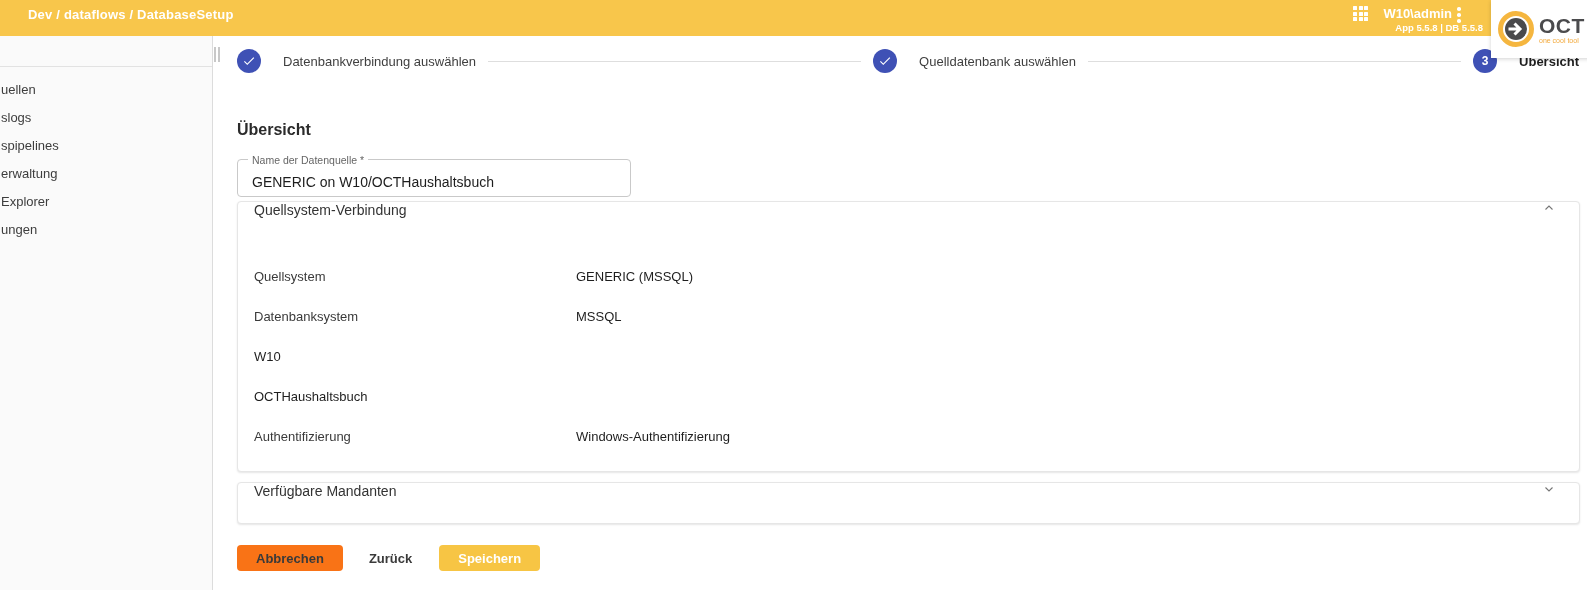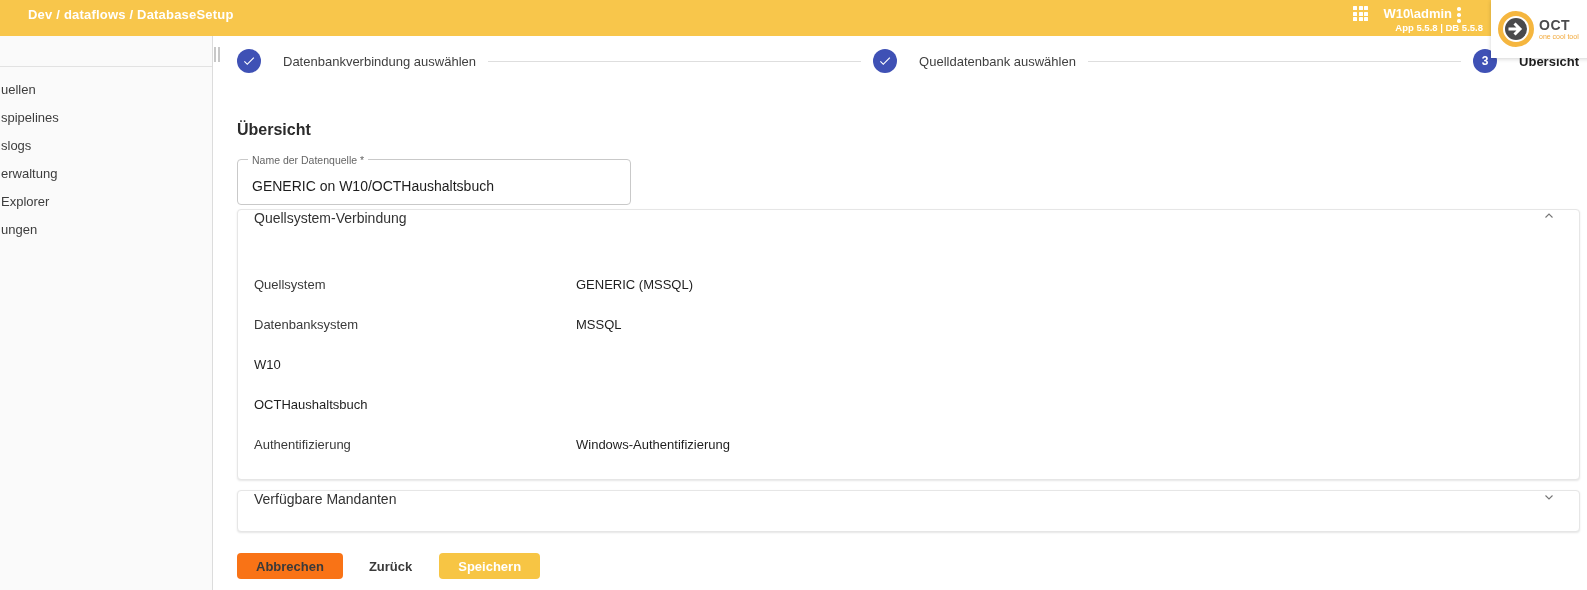--- a/index.html
+++ b/index.html
@@ -16,21 +16,21 @@
   .apps-icon i { background:#fff; border-radius:.5px; }
   .admin { position:absolute; right:135px; top:6px; color:#fff; font-weight:bold; font-size:13px; cursor:pointer; }
   .kebab { position:absolute; left:1456px; top:6px; display:flex; flex-direction:column; gap:2.5px; padding:1px; cursor:pointer; }
   .kebab i { width:3.5px; height:3.5px; background:#fff; border-radius:50%; }
   .version { position:absolute; right:104px; top:22px; color:#fff; font-weight:bold; font-size:9.5px; }
 
   
   .logo-box { position:absolute; left:1491px; top:0; width:122px; height:58px; background:#fff;
     box-shadow:0 1px 4px rgba(0,0,0,.18); z-index:2; display:flex; align-items:center; padding-left:6px; }
   .logo-txt { margin-left:4px; }
-  .logo-name { font-size:14px; font-weight:bold; color:#4b4b4d; letter-spacing:.5px; line-height:1; }
+  .logo-name { font-size:21px; font-weight:bold; color:#4b4b4d; letter-spacing:.5px; line-height:1; }
   .logo-tagline { font-size:7px; color:#F2A93B; margin-top:1px; white-space:nowrap; }
 
   
   .sidebar { position:absolute; left:0; top:36px; width:213px; bottom:0; background:#fafafa; border-right:1px solid #dcdcdc; }
   .sidebar-top { height:31px; border-bottom:1px solid #e2e2e2; }
   .resize-handle { position:absolute; left:214px; top:47px; display:flex; gap:2px; z-index:3; cursor:col-resize; }
   .resize-handle i { width:2px; height:15px; background:#c8c8c8; }
   .sidebar-list { margin:8px 0 0; padding:0; list-style:none; }
   .sidebar-item { height:28px; display:flex; align-items:center; font-size:13px; color:#3d3d3d; padding-left:1px; cursor:pointer; white-space:nowrap; }
 
@@ -41,21 +41,21 @@
   .step { display:flex; align-items:center; cursor:pointer; }
   .step-circle { width:24px; height:24px; border-radius:50%; background:#3F51B5; color:#fff;
     display:flex; align-items:center; justify-content:center; flex:none; font-size:12px; font-weight:bold; }
   .step-label { margin-left:22px; font-size:13px; color:#3f3f3f; white-space:nowrap; }
   .step-label.active { font-weight:bold; color:#1f1f1f; }
   .connector { flex:1; height:1px; background:#dedede; margin:0 12px; }
 
   .content { position:absolute; top:85px; left:23px; right:7px; }
   .page-title { font-size:16px; font-weight:bold; color:#2b2b2b; margin:0 0 20px; }
 
-  .name-field { position:relative; width:394px; height:46px; border:1px solid #c9c9c9; border-radius:4px;
+  .name-field { position:relative; width:394px; height:38px; border:1px solid #c9c9c9; border-radius:4px;
     margin-bottom:4px; background:#fff; display:flex; align-items:center; padding:8px 14px 0; cursor:text; }
   .name-field-label { position:absolute; top:-6px; left:10px; background:#fff; padding:0 4px; font-size:10.5px; color:#666; }
   .name-field-value { font-size:14px; color:#1d1d1d; width:100%; border:none; outline:none; background:transparent;
     font-family:inherit; padding:0; }
 
   .panel { border:1px solid #e6e6e6; border-radius:4px; background:#fff; box-shadow:0 1px 2px rgba(0,0,0,.1); }
   .panel-header { height:46px; display:flex; padding:0 24px 0 16px; font-size:14px; color:#333; cursor:pointer; }
   .panel-header .chev { margin-left:auto; display:flex; }
   .panel-body { padding:8px 0 15px; }
   .detail-row { height:40px; display:flex; align-items:center; padding:0 16px; font-size:13px; }
@@ -110,24 +110,24 @@
   </span>
 </div>
 
 <nav class="sidebar">
   <div class="sidebar-top"></div>
   <ul class="sidebar-list">
     <li class="sidebar-item">
         <span>uellen</span>
       </li>
     <li class="sidebar-item">
+        <span>slogs</span>
+      </li>
+    <li class="sidebar-item">
         <span>spipelines</span>
-      </li>
-    <li class="sidebar-item">
-        <span>slogs</span>
       </li>
     <li class="sidebar-item">
         <span>erwaltung</span>
       </li>
     <li class="sidebar-item">
         <span>Explorer</span>
       </li>
     <li class="sidebar-item">
         <span>ungen</span>
       </li>

